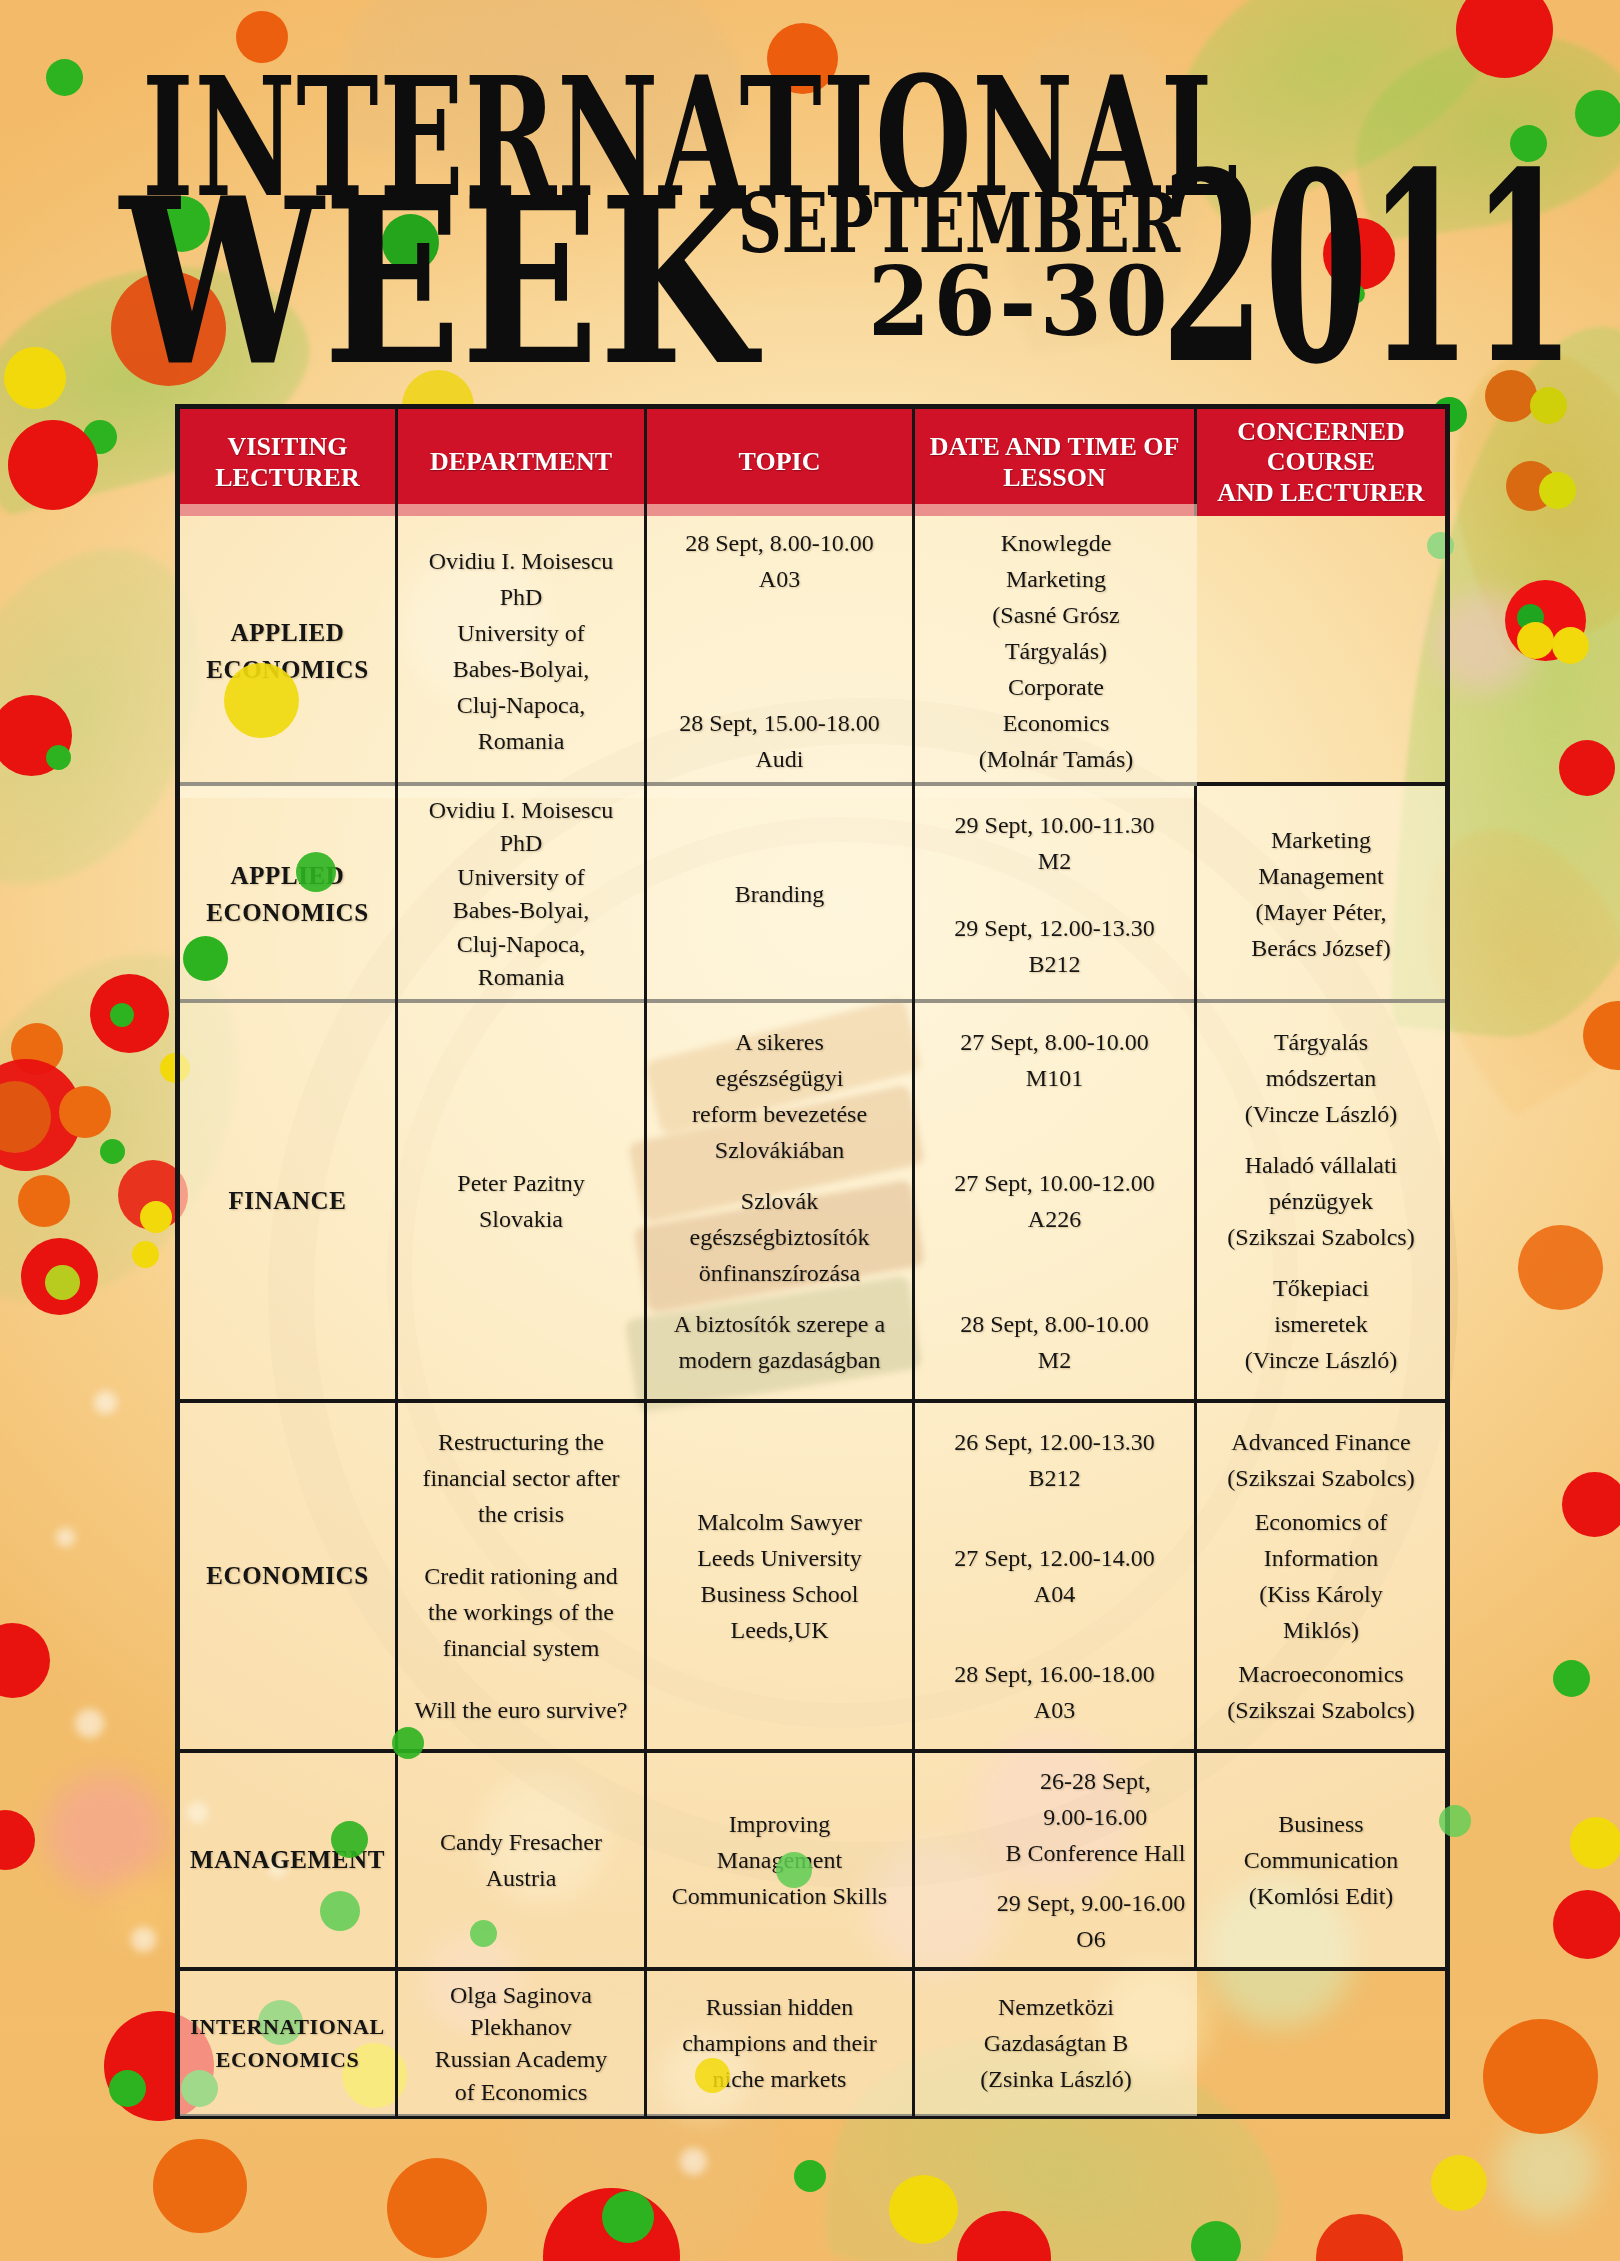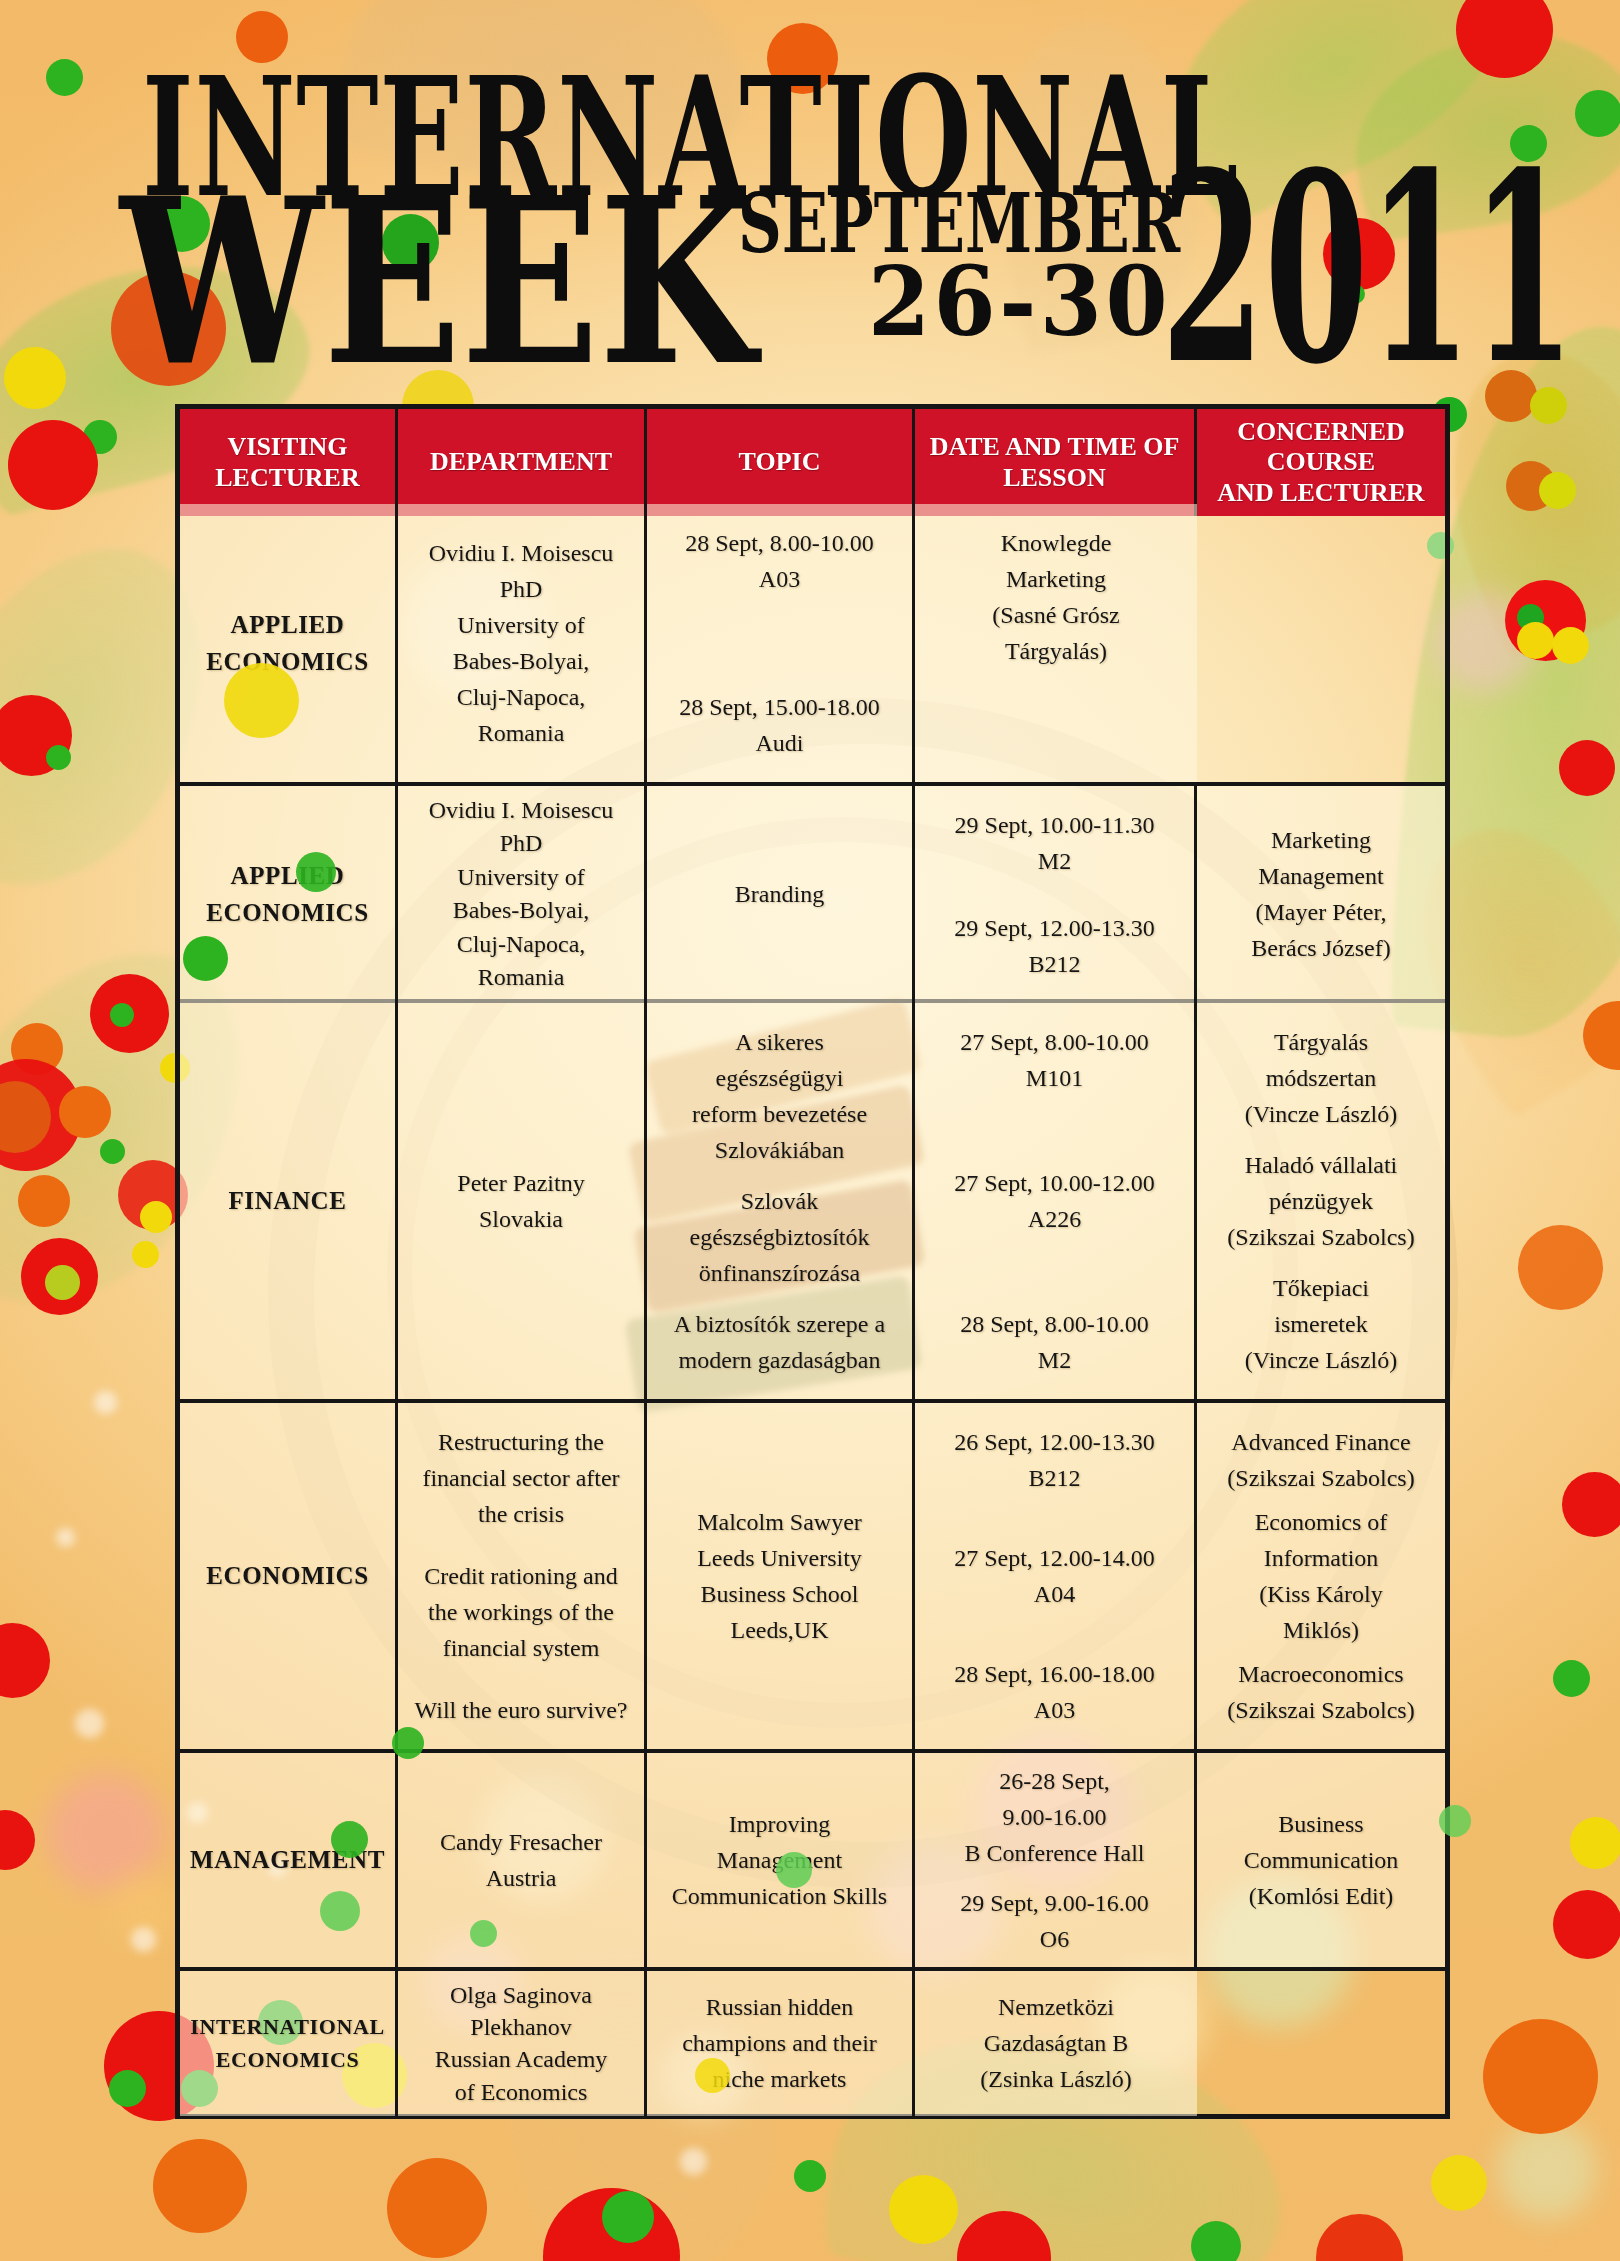--- a/index.html
+++ b/index.html
@@ -227,20 +227,23 @@
       <span class="entry">28 Sept, 8.00-10.00
 A03</span>
       <span class="entry">28 Sept, 15.00-18.00
 Audi</span>
     </div>
     <div class="cell spread">
       <span class="entry">Knowlegde
 Marketing
 (Sasné Grósz
 Tárgyalás)</span>
+      <span class="entry">Corporate
+Economics
+(Molnár Tamás)</span>
     </div>
   </div>
 
   <div class="trow r2">
     <div class="cell">
         <span class="entry dept">APPLIED
 ECONOMICS</span>
       </div>
     <div class="cell">
         <span class="entry" style="line-height:1.4;">Ovidiu I. Moisescu
@@ -352,21 +355,21 @@
       </div>
     <div class="cell">
         <span class="entry">Candy Fresacher
 Austria</span>
       </div>
     <div class="cell">
         <span class="entry">Improving
 Management
 Communication Skills</span>
       </div>
-    <div class="cell spread" style="padding:10px 8.7px;">
+    <div class="cell spread" style="padding:10px 8.7px;align-items:flex-end;">
       <span class="entry">26-28 Sept,
 9.00-16.00
 B Conference Hall</span>
       <span class="entry">29 Sept, 9.00-16.00
 O6</span>
     </div>
     <div class="cell">
         <span class="entry">Business
 Communication
 (Komlósi Edit)</span>

